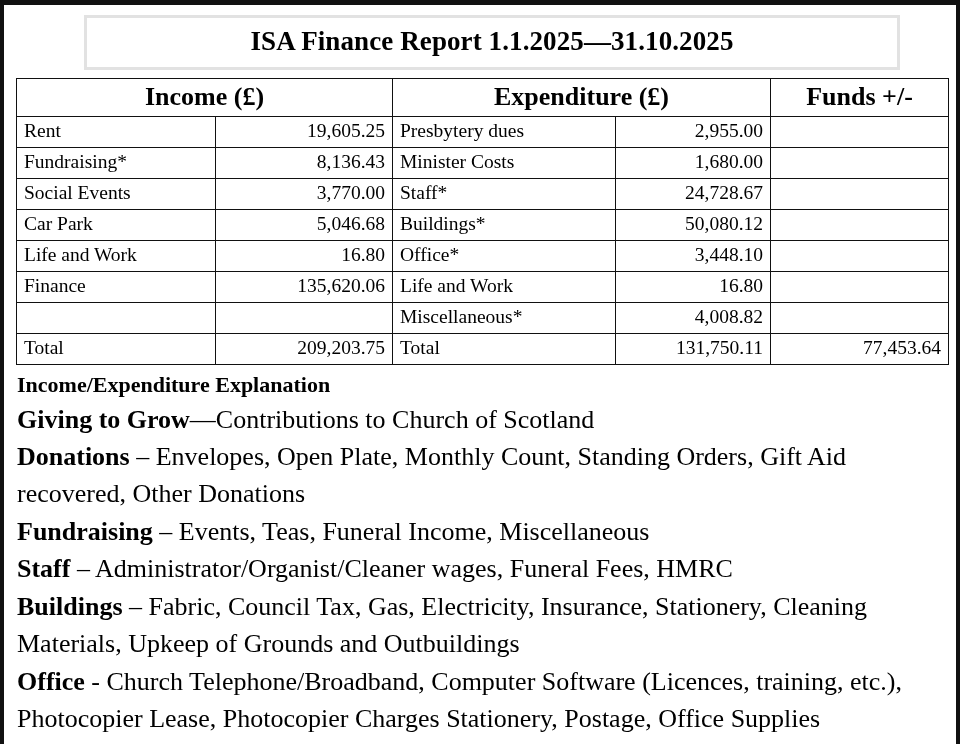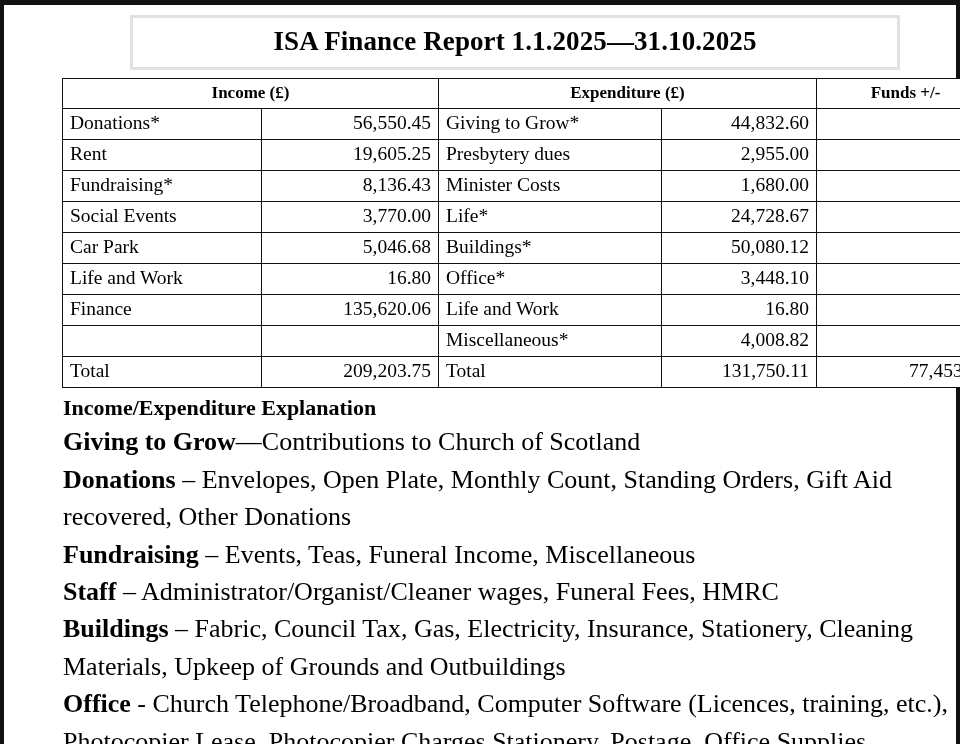--- a/index.html
+++ b/index.html
@@ -18,21 +18,20 @@
   #page {
     position: relative;
     box-sizing: border-box;
     width: 960px;
     height: 744px;
     background: #ffffff;
     border-top: 5px solid #111111;
     border-left: 4px solid #111111;
     border-right: 4px solid #111111;
     border-bottom: 0;
-    padding-left: 46px;
   }
   #sheet {
     box-sizing: border-box;
     width: 100%;
     height: 100%;
     padding: 6px 10px 0 10px;
   }
 
   
   .title-box {
@@ -67,21 +66,21 @@
     line-height: 1.28;
     color: #000000;
     height: 25px;
     vertical-align: middle;
     overflow: hidden;
     white-space: nowrap;
   }
   table.finance th {
     font-weight: bold;
     text-align: center;
-    font-size: 17px;
+    font-size: 26px;
     padding-top: 1px;
     padding-bottom: 3px;
     margin-left: 48px;
   }
   .col-inc-label { width: 199px; }
   .col-inc-val   { width: 177px; }
   .col-exp-label { width: 223px; }
   .col-exp-val   { width: 155px; }
   .col-funds     { width: 178px; }
 
@@ -133,44 +132,37 @@
       </colgroup>
       <thead>
         <tr>
           <th colspan="2">Income (£)</th>
           <th colspan="2">Expenditure (£)</th>
           <th>Funds +/-</th>
         </tr>
       </thead>
       <tbody id="table-body">
           <tr>
-            <td class="lbl">Donations*</td>
-            <td class="num">56,550.45</td>
-            <td class="lbl">Giving to Grow*</td>
-            <td class="num">44,832.60</td>
-            <td class="num blank-cell"></td>
-          </tr>
-          <tr>
             <td class="lbl">Rent</td>
             <td class="num">19,605.25</td>
             <td class="lbl">Presbytery dues</td>
             <td class="num">2,955.00</td>
             <td class="num blank-cell"></td>
           </tr>
           <tr>
             <td class="lbl">Fundraising*</td>
             <td class="num">8,136.43</td>
             <td class="lbl">Minister Costs</td>
             <td class="num">1,680.00</td>
             <td class="num blank-cell"></td>
           </tr>
           <tr>
             <td class="lbl">Social Events</td>
             <td class="num">3,770.00</td>
-            <td class="lbl">Life*</td>
+            <td class="lbl">Staff*</td>
             <td class="num">24,728.67</td>
             <td class="num blank-cell"></td>
           </tr>
           <tr>
             <td class="lbl">Car Park</td>
             <td class="num">5,046.68</td>
             <td class="lbl">Buildings*</td>
             <td class="num">50,080.12</td>
             <td class="num blank-cell"></td>
           </tr>

